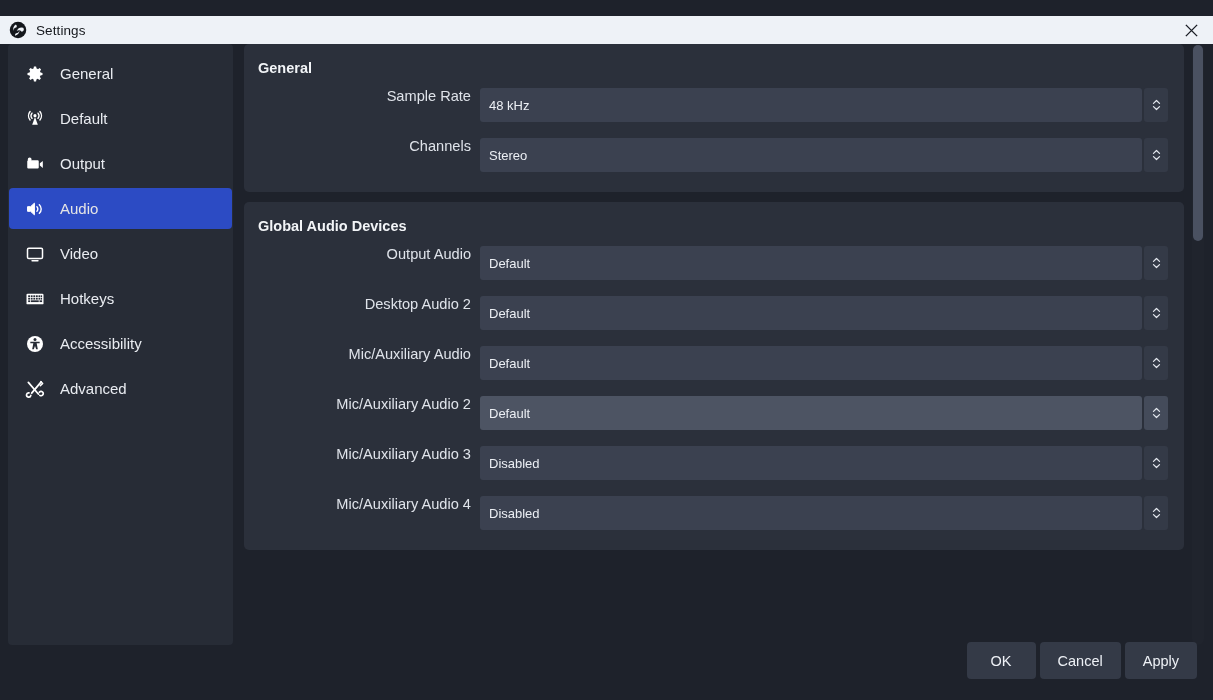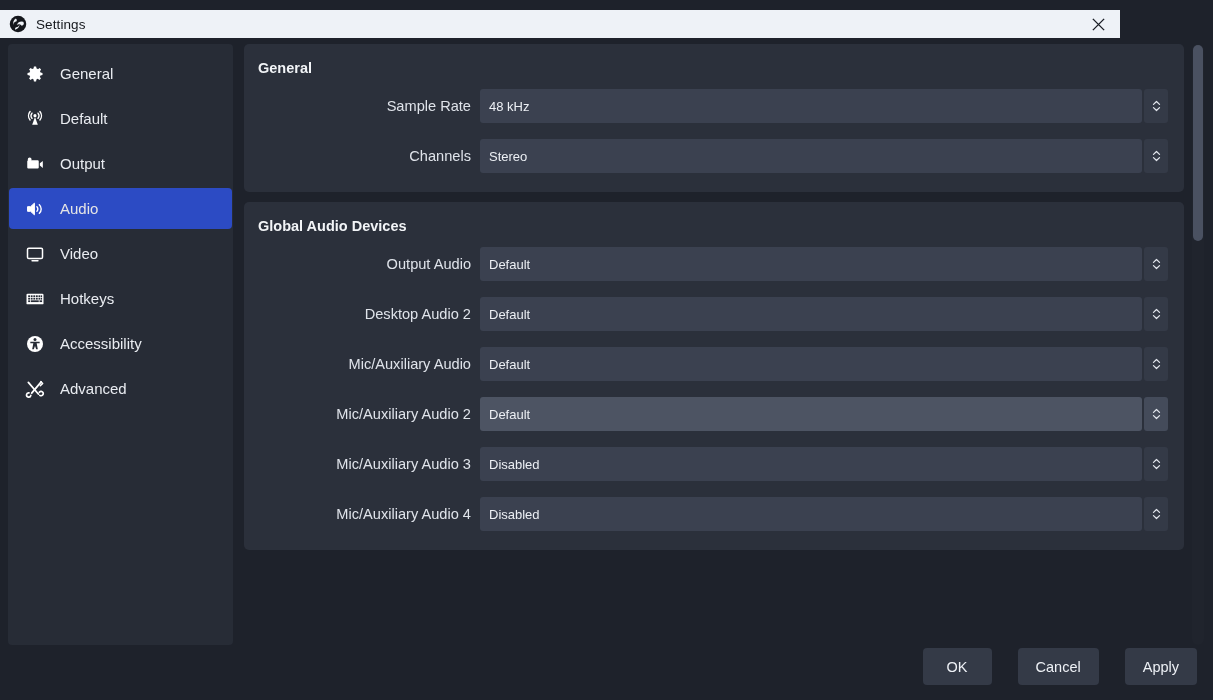--- a/index.html
+++ b/index.html
@@ -6,21 +6,21 @@
   html, body {
     width: 1213px; height: 700px;
     overflow: hidden;
     background: #1e222b;
     font-family: "Liberation Sans", sans-serif;
   }
   .window { position: relative; width: 1213px; height: 700px; background: #1e222b; }
 
   
   .titlebar {
-    position: absolute; left: 0; top: 10px; width: 1120px; height: 28px;
+    position: absolute; left: 0; top: 16px; width: 1213px; height: 28px;
     background: #eef2f7;
     display: flex; align-items: center;
   }
   .titlebar-logo { width: 18px; height: 18px; margin-left: 9px; flex: 0 0 auto; }
   .titlebar-title {
     margin-left: 9px; font-size: 13.5px; color: #14171c; letter-spacing: .1px;
   }
   .titlebar-close {
     position: absolute; right: 0; top: 0; width: 44px; height: 28px;
     display: flex; align-items: center; justify-content: center; cursor: pointer;
@@ -60,21 +60,21 @@
   .groupbox {
     background: #2b303b; border-radius: 5px;
     padding: 14px 16px 18px 12px;
     margin-bottom: 10px;
   }
   .group-title {
     font-size: 14.5px; font-weight: bold; color: #f2f4f7;
     margin: 2px 0 12px 2px;
   }
   .field-row {
-    display: flex; align-items: center;
+    display: flex; 
     height: 36px; margin-bottom: 14px;
   }
   .field-row:last-child { margin-bottom: 0; }
   .field-label {
     width: 224px; flex: 0 0 auto;
     text-align: right; padding-right: 9px;
     font-size: 14.6px; color: #dfe3ea; white-space: nowrap;
   }
   .combo {
     position: relative; flex: 1 1 auto; height: 34px;
@@ -99,22 +99,22 @@
     position: absolute; right: 9px; top: 44px; width: 12px; height: 601px;
     background: #20242d; border-radius: 6px;
   }
   .scrollbar-thumb {
     position: absolute; left: 1px; top: 1px; width: 10px; height: 196px;
     background: #4a5161; border-radius: 5px; cursor: pointer;
   }
 
   
   .buttonbar {
-    position: absolute; right: 16px; bottom: 15px;
-    display: flex; gap: 26px;
+    position: absolute; right: 16px; bottom: 21px;
+    display: flex; gap: 4px;
   }
   .btn {
     min-width: 69px; height: 37px; padding: 0 18px;
     background: #343a47; border: none; border-radius: 4px;
     color: #eef1f6; font-size: 14.5px;
     font-family: "Liberation Sans", sans-serif;
     cursor: pointer;
   }
 </style>
 </head>

